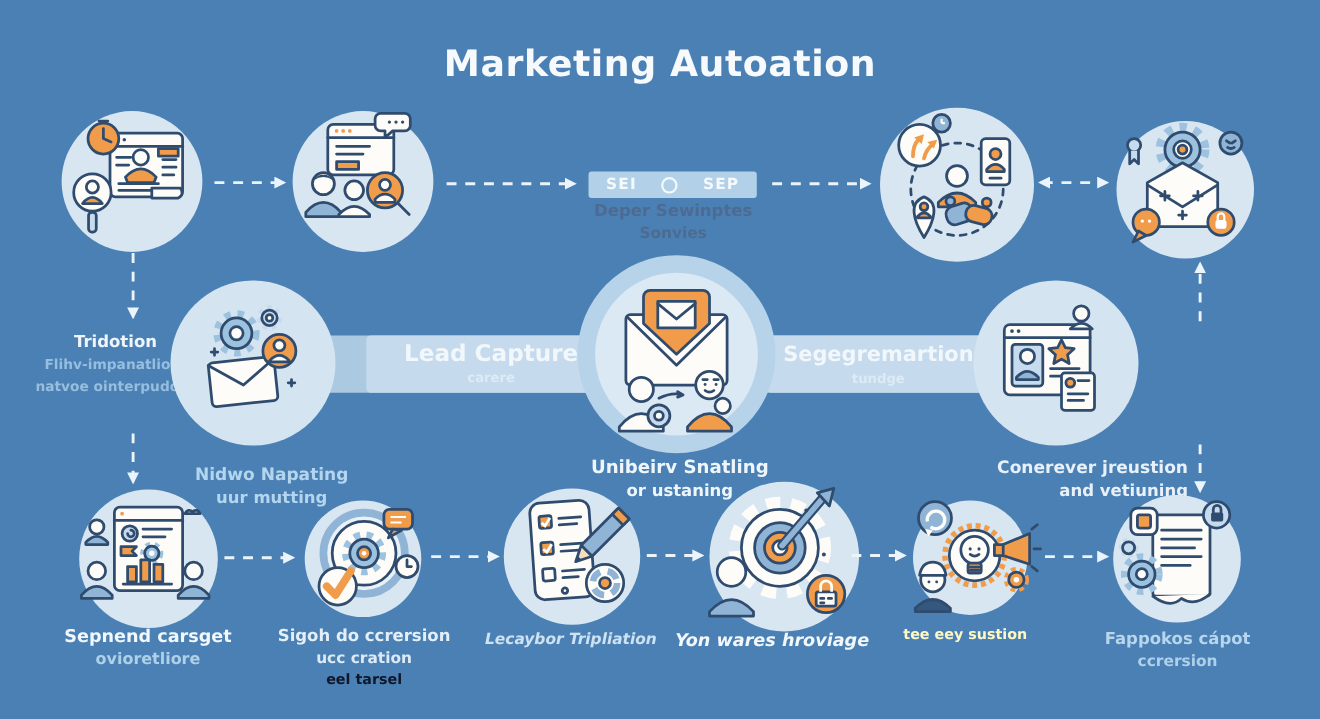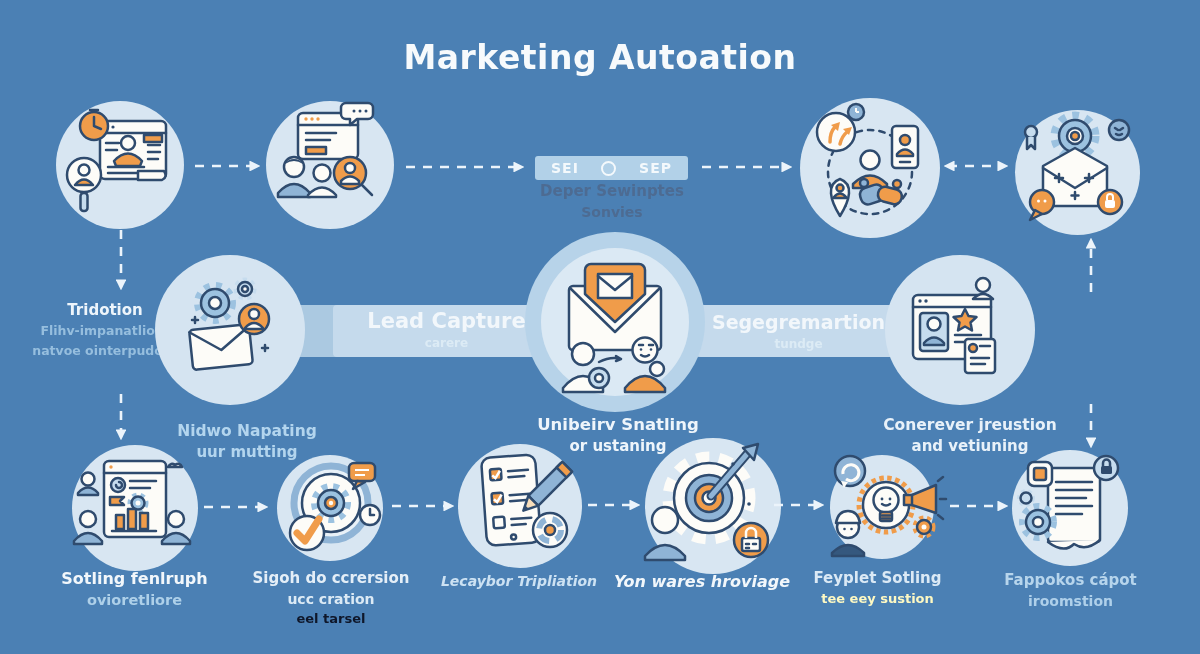--- a/index.html
+++ b/index.html
@@ -230,21 +230,21 @@
   </div>
 
   <div class="txt" style="left:147px;top:421px;width:200px;color:#b3d5ee;">
     <span style="font-size:15.5px;line-height:21px;">Nidwo Napating</span>
     <span style="font-size:15px;line-height:21px;">uur mutting</span>
   </div>
   <div class="txt" style="left:508px;top:414px;width:220px;color:#eef5fb;">
     <span style="font-size:16.5px;line-height:22px;">Unibeirv Snatling</span>
     <span style="font-size:15px;line-height:20px;">or ustaning</span>
   </div>
-  <div class="txt" style="left:860px;top:414px;width:220px;color:#e8f1f9;">
+  <div class="txt" style="left:860px;top:414px;width:220px;color:#e8f1f9;text-align:right;">
     <span style="font-size:15.5px;line-height:22px;">Conerever jreustion</span>
     <span style="font-size:15px;line-height:20px;">and vetiuning</span>
   </div>
 
   <div class="circle" style="left:72px;top:445px;width:126px;height:126px;">
     <svg viewBox="0 0 126 126">
       <rect x="32" y="16" width="62" height="76" rx="5" class="w s"></rect>
       <path class="ns s" stroke-width="2" d="M32,28 H94"></path>
       <circle cx="39" cy="22" r="1.7" class="o"></circle>
       <circle cx="46" cy="40" r="7" class="lb s" stroke-width="2"></circle>
@@ -370,41 +370,40 @@
       <path fill="none" class="s" stroke-width="2" d="M91,16 v-3 a3.5,3.5 0 0 1 7,0 v3"></path>
       <circle cx="26" cy="72" r="15" fill="none" stroke="#9cc2e0" stroke-width="8" stroke-dasharray="5.5 5.5"></circle>
       <circle cx="26" cy="72" r="12" fill="#9cc2e0" class="s" stroke-width="2.5"></circle>
       <circle cx="26" cy="72" r="5" class="w s" stroke-width="2"></circle>
       <circle cx="14" cy="48" r="7" fill="none" stroke="#c6dcee" stroke-width="4" stroke-dasharray="3.5 3.5"></circle>
       <circle cx="14" cy="48" r="5.5" class="lb s" stroke-width="1.8"></circle>
     </svg>
   </div>
 
   <div class="txt" style="left:32px;top:568px;width:205px;">
-    <span style="font-size:16px;line-height:22px;color:#f2f7fb;">Sotling fenlruph</span>
+    <span style="font-size:16px;line-height:22px;color:#f2f7fb;">Sepnend carsget</span>
     <span style="font-size:14.5px;line-height:20px;color:#aed0e9;">ovioretliore</span>
   </div>
   <div class="txt" style="left:240px;top:568px;width:182px;">
     <span style="font-size:15px;line-height:21px;color:#e4eef7;">Sigoh do ccrersion</span>
     <span style="font-size:14px;line-height:20px;color:#dceaf5;">ucc cration</span>
     <span style="font-size:13px;line-height:20px;color:#0f172a;">eel tarsel</span>
   </div>
   <div class="txt" style="left:418px;top:571px;width:202px;">
     <span style="font-size:14px;line-height:21px;color:#cde2f3;font-style:italic;">Lecaybor Tripliation</span>
   </div>
   <div class="txt" style="left:602px;top:571px;width:200px;">
     <span style="font-size:16px;line-height:21px;color:#f2f7fb;font-style:italic;">Yon wares hroviage</span>
   </div>
   <div class="txt" style="left:790px;top:568px;width:175px;">
-    <span style="font-size:15px;line-height:21px;color:#dbe9f5;">Feyplet Sotling</span>
     <span style="font-size:13px;line-height:20px;color:#fef9c3;">tee eey sustion</span>
   </div>
   <div class="txt" style="left:978px;top:570px;width:185px;">
     <span style="font-size:15px;line-height:21px;color:#b7d5ec;">Fappokos cápot</span>
-    <span style="font-size:14px;line-height:20px;color:#afd0ea;">iroomstion</span>
+    <span style="font-size:14px;line-height:20px;color:#afd0ea;">ccrersion</span>
   </div>
 
   <svg class="arrows" width="1200" height="654">
     <defs>
       <marker id="ah" viewBox="0 0 10 10" refX="6" refY="5" markerWidth="4.2" markerHeight="4.2" orient="auto-start-reverse">
         <path d="M0,0 L10,5 L0,10 z" fill="#ecf4fb"></path>
       </marker>
     </defs>
     <g stroke="#ecf4fb" stroke-width="2.6" stroke-dasharray="9 8" fill="none">
       <line x1="195" y1="166" x2="256" y2="166" marker-end="url(#ah)"></line>

